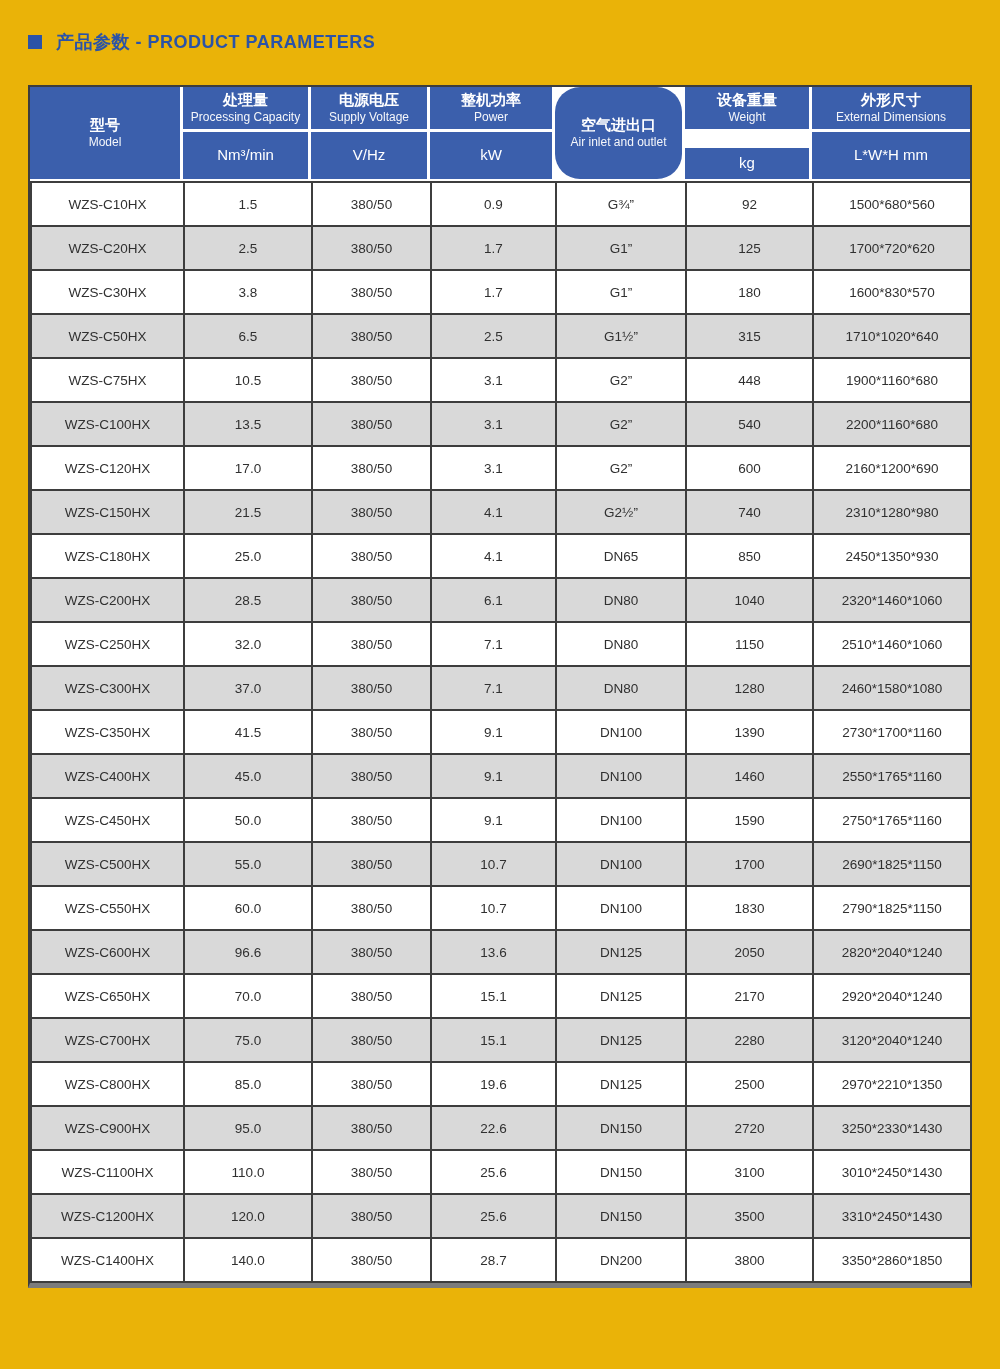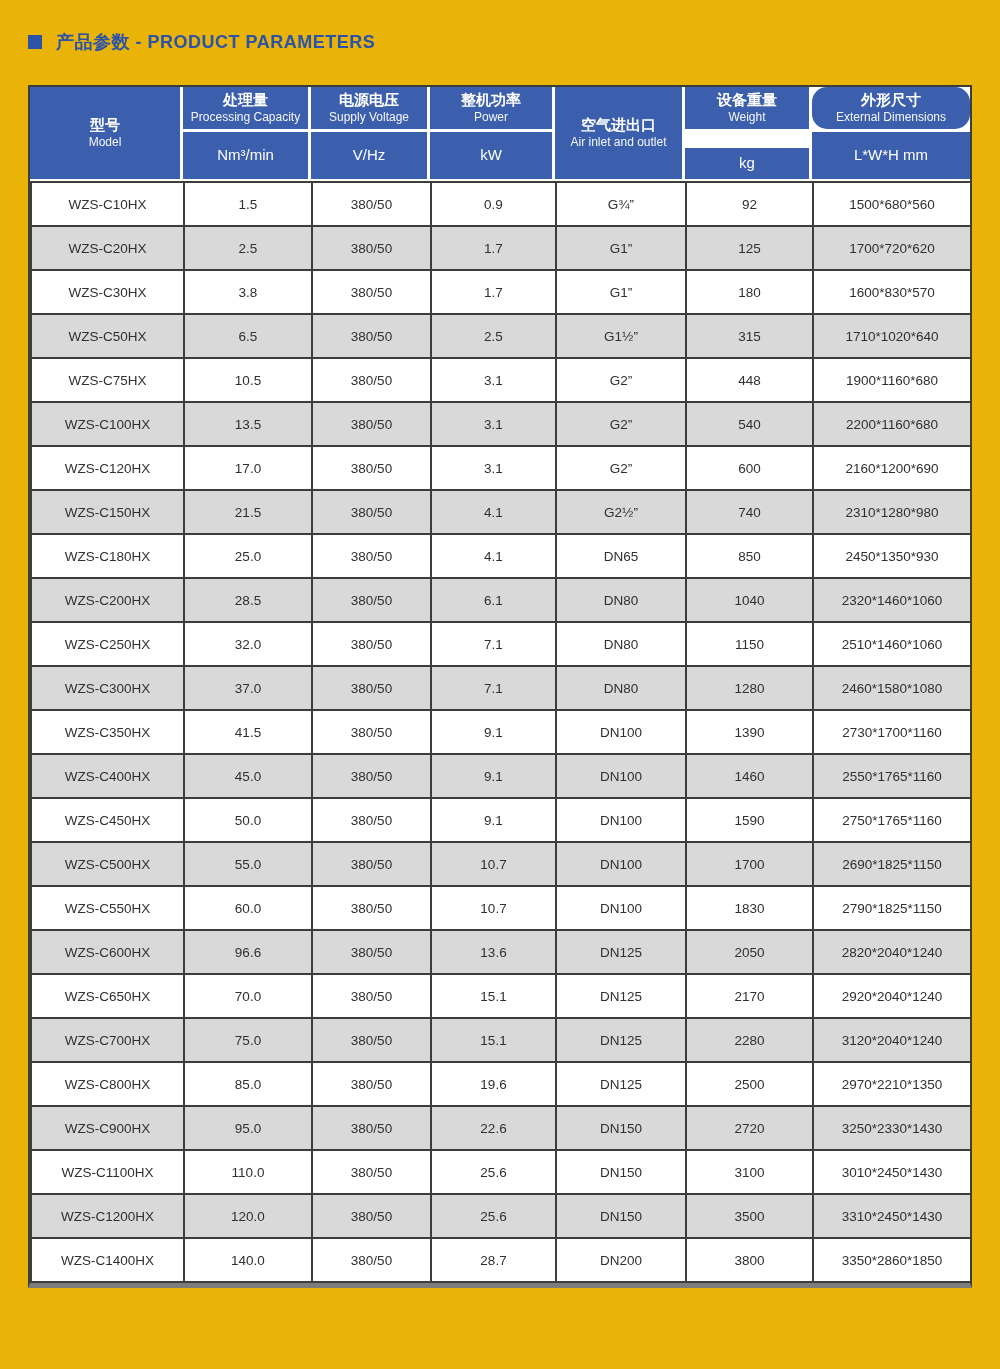--- a/index.html
+++ b/index.html
@@ -67,23 +67,23 @@
     line-height: 1.25;
   }
   .th-cell.span2 { grid-row: 1 / 3; }
   .th-cn { font-size: 15px; font-weight: 600; }
   .th-en { font-size: 12px; font-weight: 400; opacity: 0.95; margin-top: 1px; }
   .th-unit { font-size: 15px; font-weight: 400; }
   .col-model { grid-column: 1; }
   .col-capacity-top { grid-column: 2; grid-row: 1; }
   .col-voltage-top  { grid-column: 3; grid-row: 1; }
   .col-power-top    { grid-column: 4; grid-row: 1; }
-  .col-air          { grid-column: 5; }
+  .col-air          { grid-column: 5; border-radius: 25px; }
   .col-weight-top   { grid-column: 6; grid-row: 1; }
-  .col-dims-top     { grid-column: 7; grid-row: 1; border-radius: 15px; }
+  .col-dims-top     { grid-column: 7; grid-row: 1; }
   .col-capacity-unit { grid-column: 2; grid-row: 2; }
   .col-voltage-unit  { grid-column: 3; grid-row: 2; justify-content: center; }
   .col-power-unit    { grid-column: 4; grid-row: 2; }
   .col-weight-unit   { grid-column: 6; grid-row: 2; margin-top: 16px; }
   .col-dims-unit     { grid-column: 7; grid-row: 2; }
   
   table.body-table {
     border-collapse: collapse;
     table-layout: fixed;
     width: 940px;

